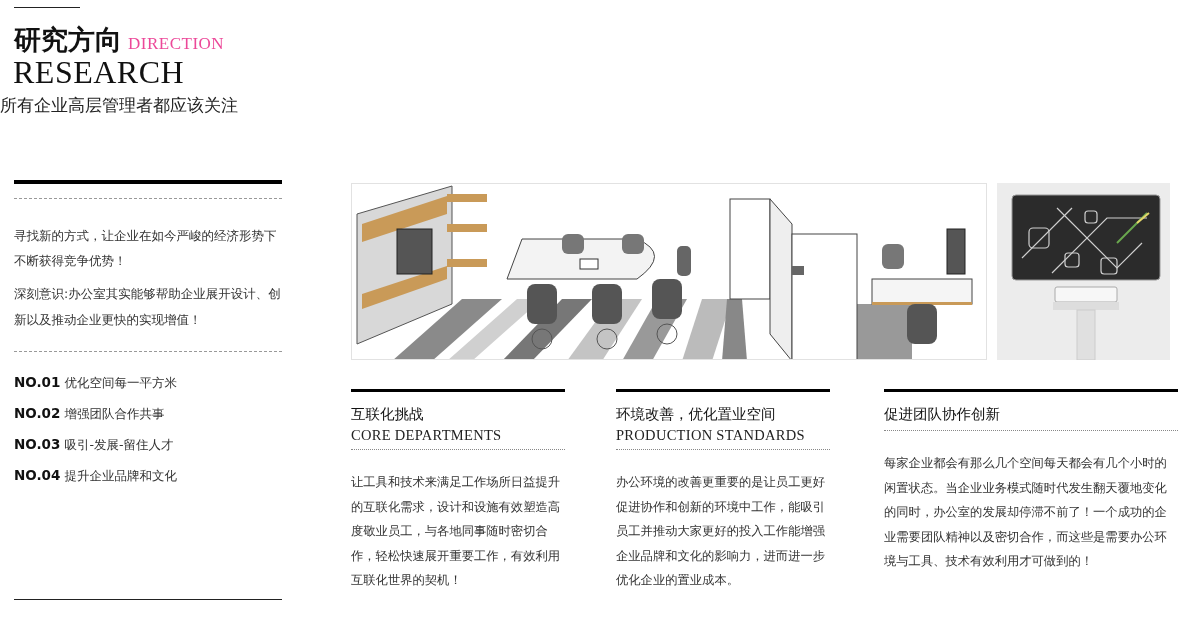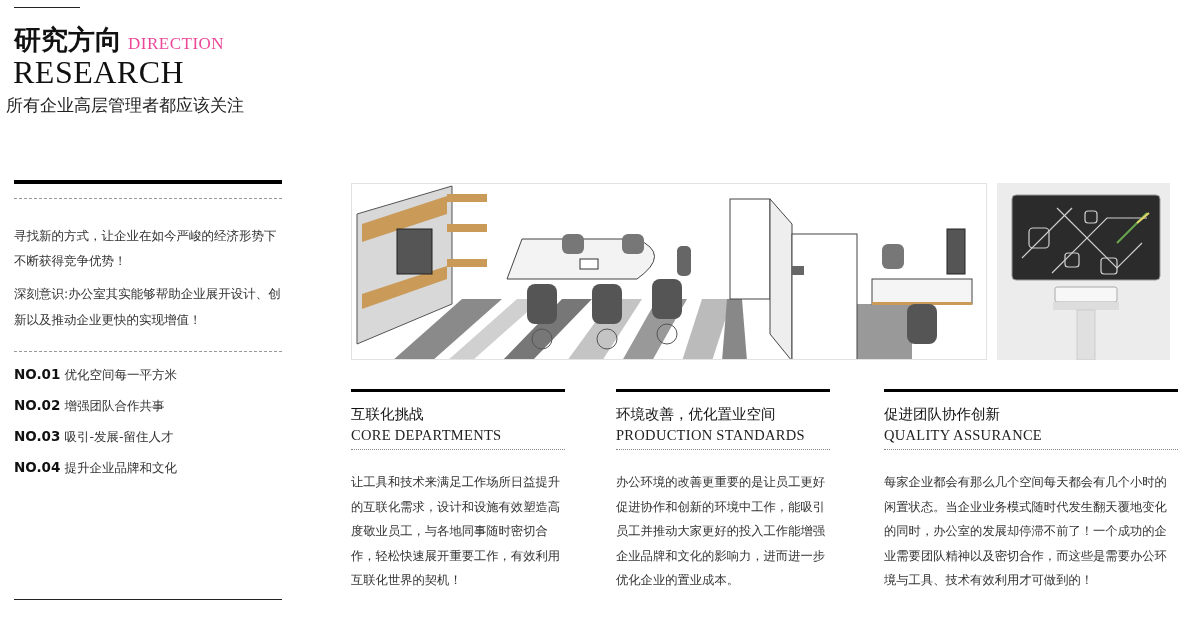--- a/index.html
+++ b/index.html
@@ -3,33 +3,33 @@
 <meta charset="utf-8">
 <style>
   * { box-sizing: border-box; margin: 0; padding: 0; }
   html, body { width: 1200px; height: 620px; background: #fff; overflow: hidden; }
   body { position: relative; font-family: "DejaVu Sans", sans-serif; color: #222; }
 
   .top-rule { position: absolute; left: 14px; top: 7px; width: 66px; height: 1px; background: #222; }
   .title-cn { position: absolute; left: 14px; top: 22px; font-size: 27px; font-weight: bold; color: #111; letter-spacing: 0px; }
   .title-en-small { font-family: "Liberation Serif", serif; font-weight: normal; font-size: 17px; color: #ec4899; margin-left: 6px; letter-spacing: 0.5px; }
   .title-en-big { position: absolute; left: 13px; top: 54px; font-family: "Liberation Serif", serif; font-size: 32px; color: #111; letter-spacing: 0.5px; }
-  .subtitle { position: absolute; left: 6px; top: 94px; font-size: 17px; color: #222; }
+  .subtitle { position: absolute; left: 0; top: 94px; font-size: 17px; color: #222; }
 
   
   .left-col { position: absolute; left: 14px; top: 180px; width: 268px; }
   .left-thick { height: 4px; background: #000; }
   .left-heading { margin-top: 20px; font-size: 15px; font-weight: bold; color: #222; height: 20px; }
   .dotted { border-top: 1px dashed #999; height: 0; }
   .left-dot1 { margin-top: 14px; }
   .left-para { margin-top: 24px; font-size: 12.5px; line-height: 25px; color: #333; }
   .left-bold { margin-top: 17px; font-size: 12.5px; font-weight: bold; color: #111; }
   .left-para2 { margin-top: 8px; font-size: 12.5px; line-height: 26px; color: #333; }
   .left-dot2 { margin-top: 18px; }
-  .no-list { margin-top: 14px; }
+  .no-list { margin-top: 22px; }
   .no-item { font-size: 12.5px; height: 31px; color: #333; }
   .no-num { font-weight: bold; color: #111; font-size: 13.5px; margin-right: 4px; }
   .left-bottom { position: absolute; left: 14px; top: 599px; width: 268px; height: 1px; background: #222; }
 
   
   .img-main { position: absolute; left: 351px; top: 183px; width: 636px; height: 177px; border: 1px solid #e2e2e2; background: #fff; overflow: hidden; }
   .img-side { position: absolute; left: 997px; top: 183px; width: 173px; height: 177px; background: #ececec; overflow: hidden; }
 
   
   .col { position: absolute; top: 389px; }
@@ -142,16 +142,15 @@
   <div class="col-thick"></div>
   <div class="col-cn">环境改善，优化置业空间</div>
   <div class="col-en">PRODUCTION STANDARDS</div>
   <div class="col-dot"></div>
   <div class="col-body">办公环境的改善更重要的是让员工更好促进协作和创新的环境中工作，能吸引员工并推动大家更好的投入工作能增强企业品牌和文化的影响力，进而进一步优化企业的置业成本。</div>
 </div>
 
 <div class="col" style="left:884px; width:294px;">
   <div class="col-thick"></div>
   <div class="col-cn">促进团队协作创新</div>
-  <div class="col-en">QUALITY ASSURANCE</div>
   <div class="col-dot"></div>
   <div class="col-body">每家企业都会有那么几个空间每天都会有几个小时的闲置状态。当企业业务模式随时代发生翻天覆地变化的同时，办公室的发展却停滞不前了！一个成功的企业需要团队精神以及密切合作，而这些是需要办公环境与工具、技术有效利用才可做到的！</div>
 </div>
 
 </body></html>

